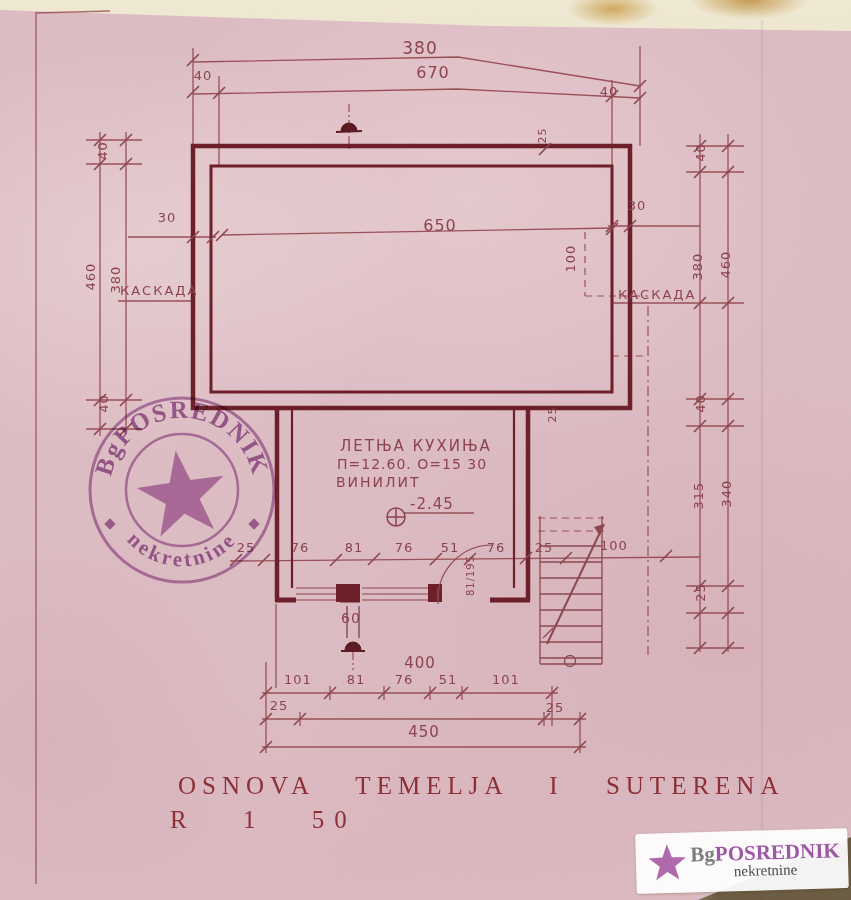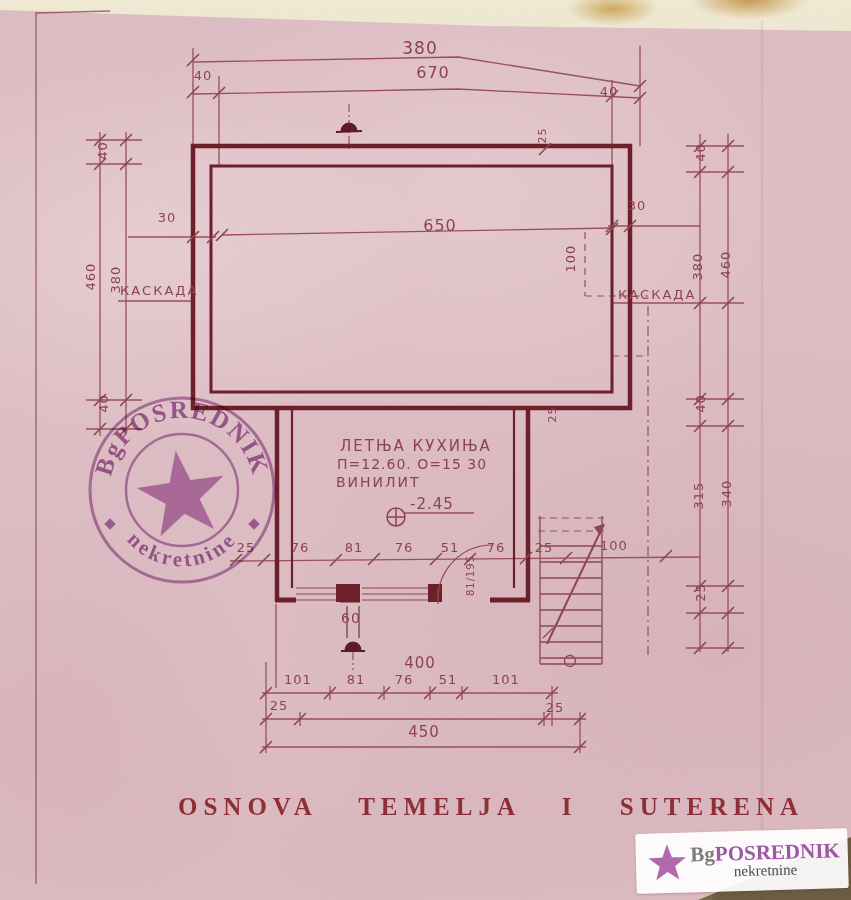--- a/index.html
+++ b/index.html
@@ -21,21 +21,21 @@
       #ddbdc4;}
   .crease-v{position:absolute;top:20px;bottom:0;width:4px;
     background:linear-gradient(90deg,transparent,rgba(90,40,50,0.10),transparent);}
   svg.drawing{position:absolute;left:0;top:0;}
   .dim{position:absolute;color:#8c4350;font-size:13px;white-space:nowrap;
     text-align:center;transform-origin:center;letter-spacing:1px;}
   .rot{transform:rotate(-90deg);}
   .hand{font-family:"DejaVu Sans",sans-serif;}
   .kaskada{letter-spacing:2px;font-size:13px;}
   .title{position:absolute;color:#8c2f36;font-family:"Liberation Serif",serif;
-    font-weight:bold;font-size:25px;letter-spacing:6px;word-spacing:30px;margin-top:21px;}
+    font-weight:normal;font-size:25px;letter-spacing:6px;word-spacing:30px;}
   .stamp{position:absolute;left:84px;top:392px;mix-blend-mode:multiply;opacity:0.85;}
   .badge{position:absolute;left:636px;top:831px;width:212px;height:60px;
     background:rgba(255,255,255,0.93);border-radius:3px;transform:rotate(-1.6deg);
     display:flex;align-items:center;box-shadow:0 1px 3px rgba(60,40,20,0.25);}
   .badge-text{flex:1;text-align:center;line-height:1.05;padding-right:8px;}
   .badge-line1{font-family:"Liberation Serif",serif;font-weight:bold;font-size:21px;}
   .badge-bg{color:#7c7c7c;}
   .badge-name{color:#9c58a4;}
   .badge-sub{font-family:"Liberation Serif",serif;font-size:15px;color:#4b4b4b;}
 </style>
@@ -201,20 +201,21 @@
   <span class="dim hand" style="left:336px;top:672px;width:40px">81</span>
   <span class="dim hand" style="left:384px;top:672px;width:40px">76</span>
   <span class="dim hand" style="left:428px;top:672px;width:40px">51</span>
   <span class="dim hand" style="left:486px;top:672px;width:40px">101</span>
   <span class="dim hand" style="left:264px;top:698px;width:30px">25</span>
   <span class="dim hand" style="left:390px;top:654px;width:60px;font-size:15px">400</span>
   <span class="dim hand" style="left:540px;top:700px;width:30px">25</span>
   <span class="dim hand" style="left:394px;top:723px;width:60px;font-size:15px">450</span>
 
   <div class="title" style="left:178px;top:772px">OSNOVA  TEMELJA  I  SUTERENA</div>
+  <div class="title" style="left:170px;top:806px;letter-spacing:10px">R  1 50</div>
 
   <svg class="stamp" width="196" height="196" viewBox="0 0 196 196">
     <circle cx="98" cy="98" r="92" fill="none" stroke="#a563a8" stroke-width="3" opacity="0.85"></circle>
     <circle cx="98" cy="98" r="56" fill="none" stroke="#a563a8" stroke-width="2.5" opacity="0.85"></circle>
     <polygon fill="#b06ab3" opacity="0.9" points="91.6,58.5 106.4,88.1 139.4,83.8 115.7,107.1 130,137.1 100.5,121.8 76.4,144.6 81.8,111.9 52.7,96 85.5,91.1"></polygon>
     <rect x="22" y="128" width="8" height="8" transform="rotate(45 26 132)" fill="#a563a8"></rect>
     <rect x="166" y="128" width="8" height="8" transform="rotate(45 170 132)" fill="#a563a8"></rect>
     <defs>
       <path id="arcTop" d="M 26 98 A 72 72 0 1 1 170 98" fill="none"></path>
       <path id="arcBot" d="M 30 126 A 72 72 0 0 0 166 126" fill="none"></path>

